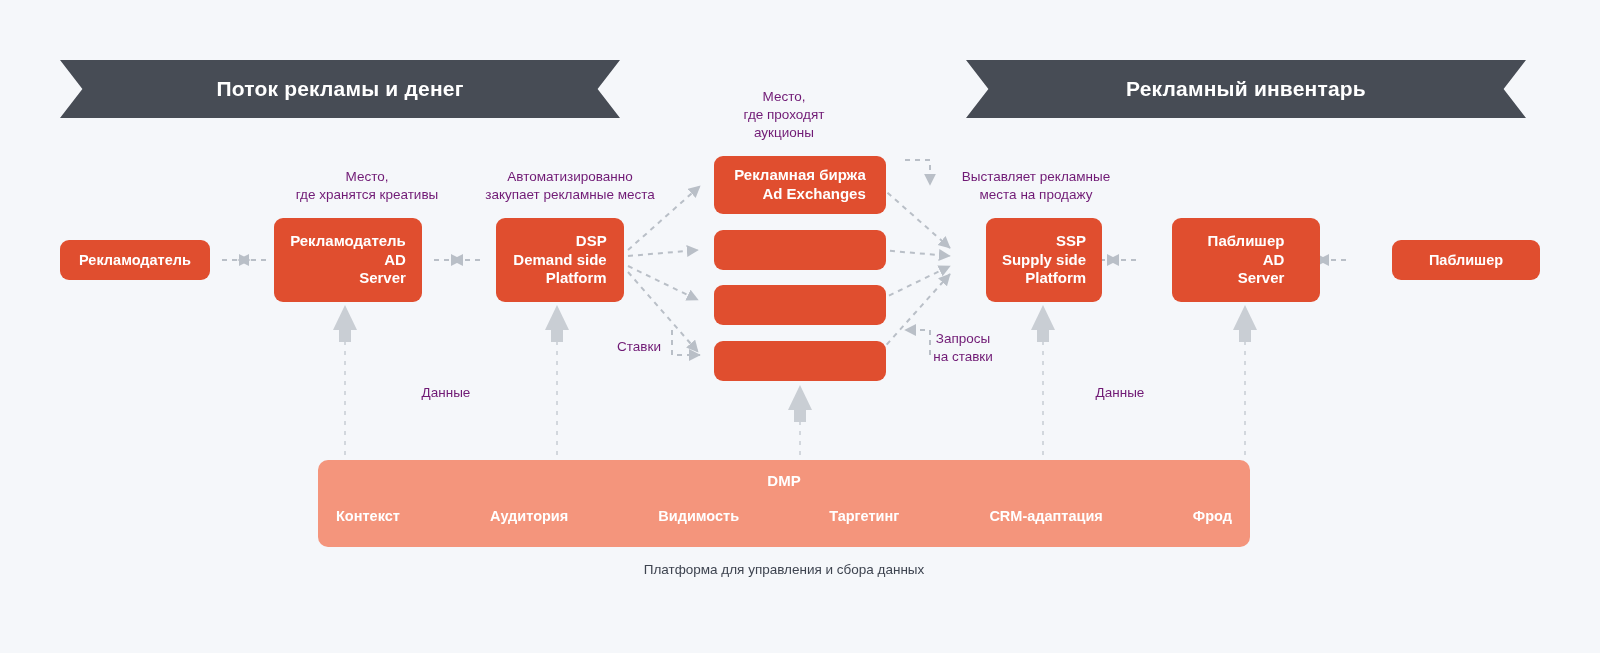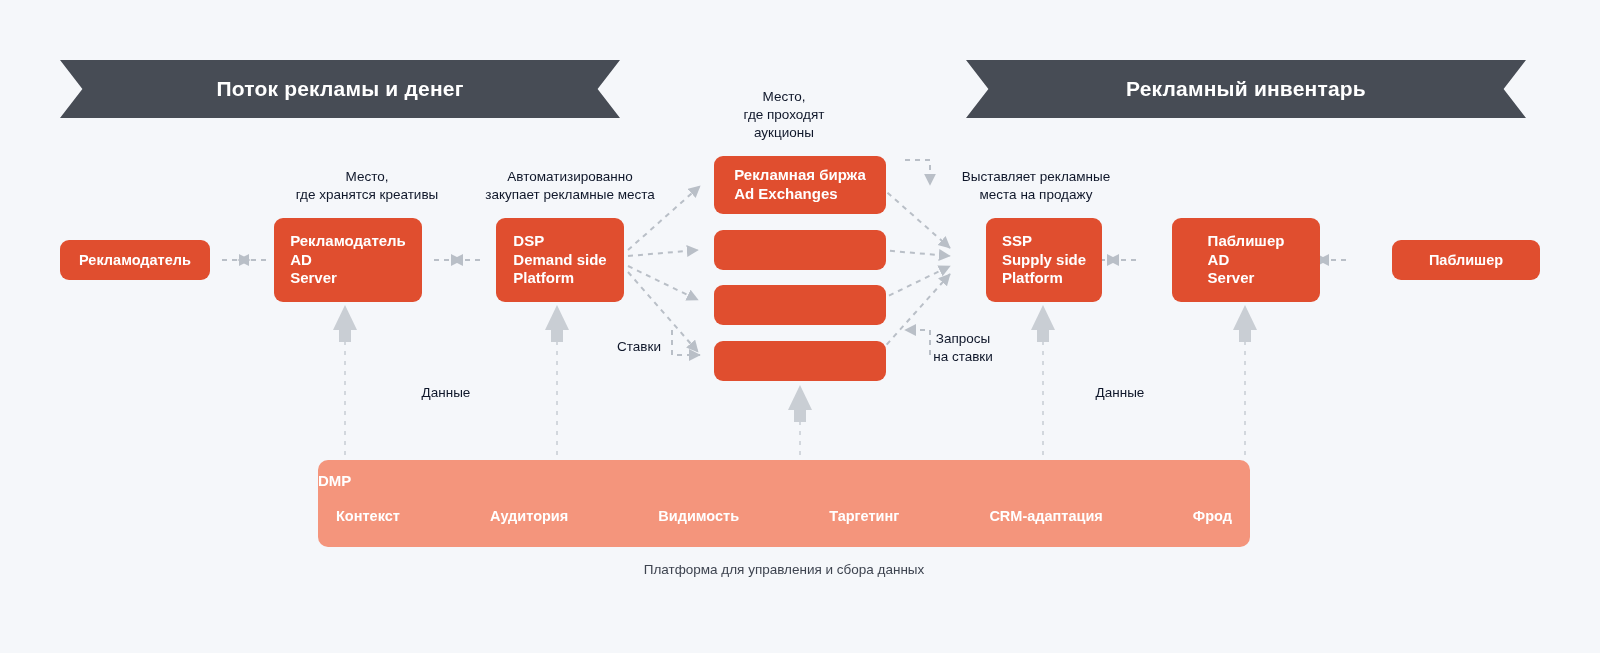--- a/index.html
+++ b/index.html
@@ -45,51 +45,52 @@
 
   
   .node {
     position: absolute;
     background: #e04e2f;
     color: #ffffff;
     border-radius: 9px;
     display: flex;
     align-items: center;
     justify-content: center;
-    text-align: left;
+    text-align: right;
     font-weight: bold;
     font-size: 15px;
     line-height: 1.25;
     box-sizing: border-box;
     padding: 6px 10px;
   }
   .node.small { font-size: 14.5px; }
   .node .lines { white-space: pre-line; }
 
   
   .cap {
     position: absolute;
     font-size: 13.5px;
     line-height: 1.35;
-    color: #0f172a;
+    color: #701a75;
     text-align: center;
     white-space: pre-line;
   }
 
   
   .dmp {
     position: absolute;
     left: 318px; top: 460px;
     width: 932px; height: 87px;
     background: #f4957c;
     border-radius: 10px;
   }
   .dmp-title {
     position: absolute;
     top: 12px; left: 0; width: 100%;
+    text-align: center;
     color: #ffffff;
     font-weight: bold;
     font-size: 15px;
   }
   .dmp-items {
     position: absolute;
     top: 48px; left: 0; width: 100%;
     display: flex;
     justify-content: space-between;
     align-items: center;

